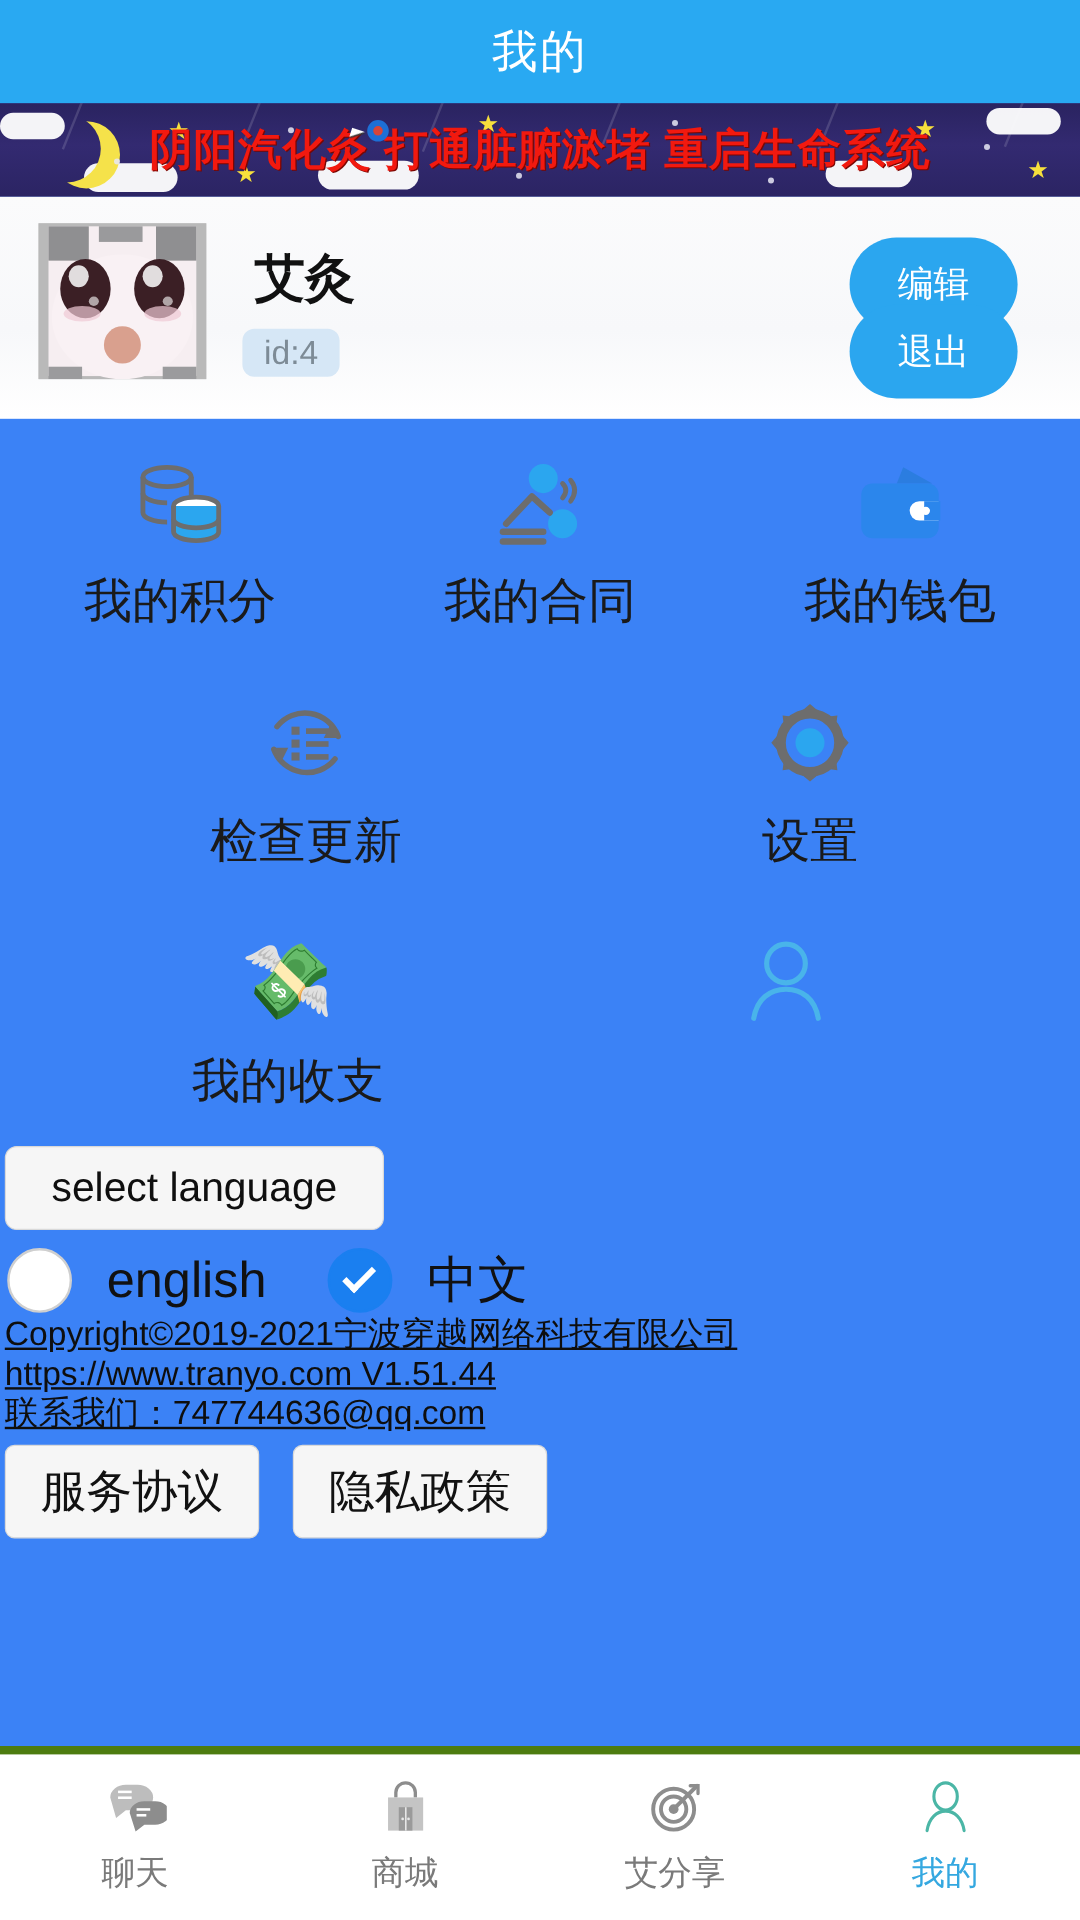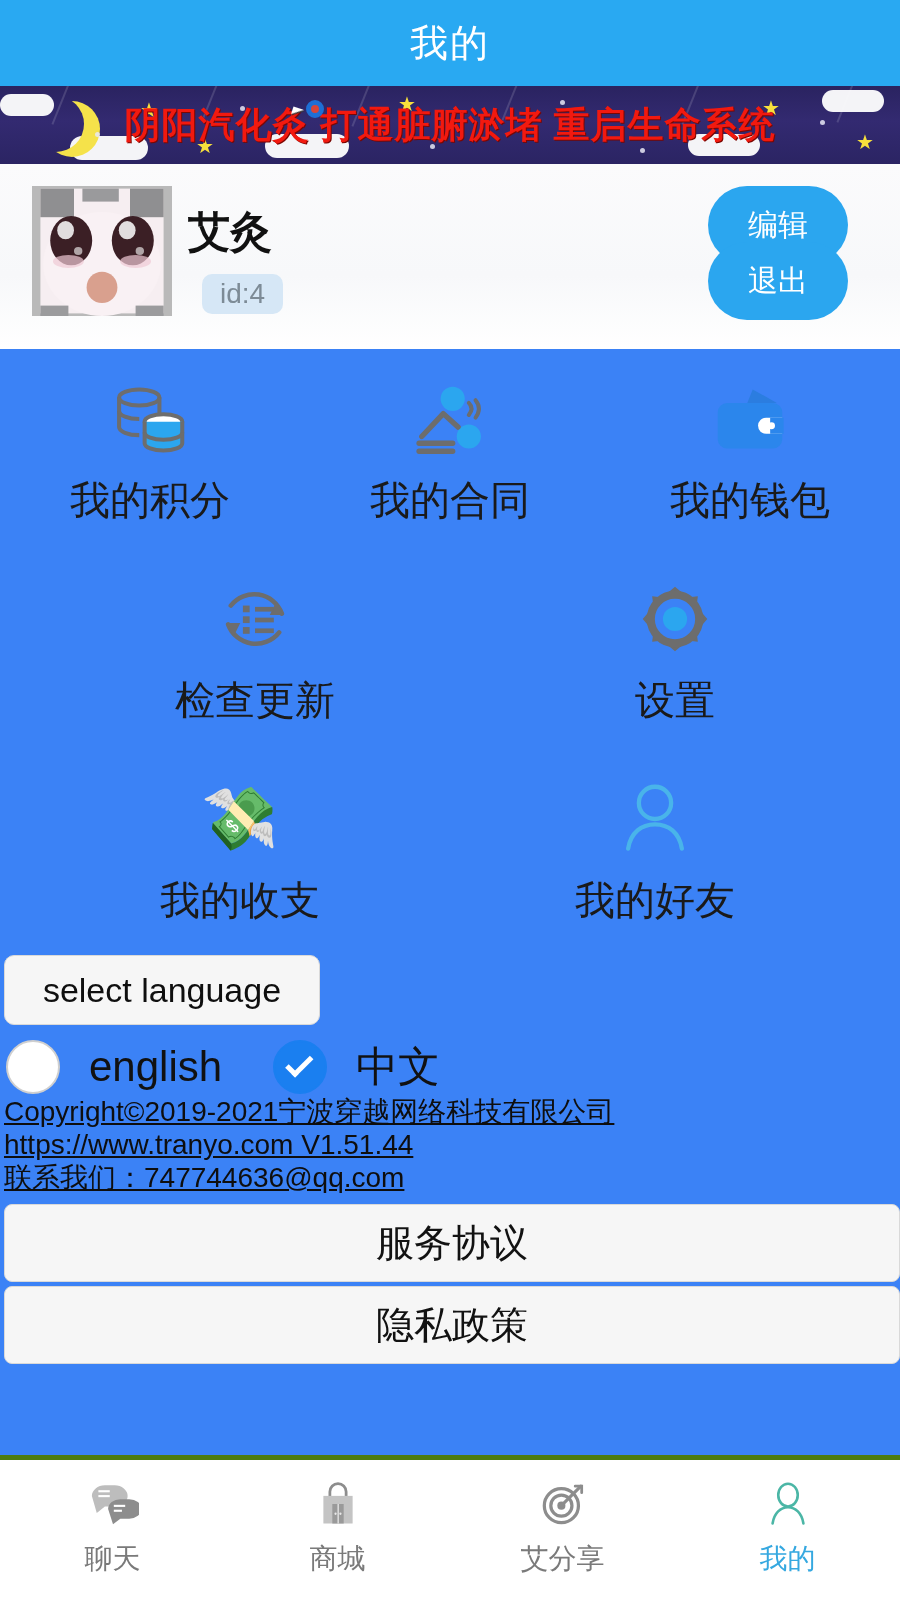--- a/index.html
+++ b/index.html
@@ -82,30 +82,30 @@
     background: linear-gradient(180deg,#fbfbfc 0%, #f7f8fa 60%, #ffffff 100%);
   }
   .avatar {
     position: absolute; left: 32px; top: 22px;
     width: 140px; height: 130px;
     background: #bfbfbf;
     overflow: hidden;
   }
   .avatar svg { display:block; width: 100%; height: 100%; }
   .profile-name {
-    position: absolute; left: 188px; top: 40px;
+    position: absolute; left: 212px; top: 40px;
     font-size: 42px; font-weight: bold; color: #111;
   }
   .id-badge {
     position: absolute; left: 202px; top: 110px;
     background: #d6e7f6; color: #7d8b96;
     font-size: 28px; padding: 4px 18px; border-radius: 10px;
   }
   .side-buttons {
-    position: absolute; right: 52px; top: 22px;
+    position: absolute; right: 52px; top: 34px;
     width: 140px; height: 140px;
   }
   .pill-btn {
     position: absolute; left: 0; width: 140px; height: 78px;
     background: #2ba6ef; border-radius: 40px;
     color: #ffffff; font-size: 30px;
     display: flex; align-items: center; justify-content: center;
     cursor: pointer;
   }
   .pill-btn.edit { top: 0; }
@@ -164,32 +164,32 @@
   }
   .radio-label {
     font-size: 42px; color: #111; margin: 0 38px 0 16px; white-space: nowrap;
   }
 
   
   .footer-text { padding-left: 4px; }
   .footer-text .line {
     font-size: 28px; color: #0e0e0e; line-height: 1.18; white-space: nowrap; text-decoration: underline;
   }
-  .policy-row { display: flex; gap: 4px; margin-top: 10px; padding-left: 4px; flex-direction: column; }
+  .policy-row { display: flex; gap: 28px; margin-top: 10px; padding-left: 4px; }
   .policy-btn {
     min-width: 212px; height: 78px;
     background: #f6f6f6; border: 1px solid #d9d9d9; border-radius: 8px;
     display: flex; align-items: center; justify-content: center;
     font-size: 38px; color: #121212; cursor: pointer;
   }
 
   
   .tabbar {
     position: absolute; left: 0; bottom: 0; width: 100%; height: 145px;
-    border-top: 5px solid #4d7c0f; background: #fff;
+    border-top: 7px solid #4d7c0f; background: #fff;
     display: flex; align-items: flex-start; padding-top: 16px;
   }
   .tab {
     flex: 1 1 25%; display: flex; flex-direction: column;
     align-items: center; justify-content: flex-start; cursor: pointer;
   }
   .tab .t-icon { height: 56px; display: flex; align-items: center; justify-content: center; }
   .tab .t-label { font-size: 28px; color: #7a7a7a; margin-top: 8px; }
   .tab.active .t-label { color: #35a8e0; }
 </style>
@@ -350,21 +350,20 @@
         <div class="m-label">我的收支</div>
       </div>
 
       <div class="menu-item">
         <div class="icon-wrap">
           <svg width="86" height="86" viewBox="0 0 64 64">
             <circle cx="32" cy="20" r="12" fill="none" stroke="#49b4ea" stroke-width="3.2"></circle>
             <path d="M12 54 c2-12 10-18 20-18 s18 6 20 18" fill="none" stroke="#49b4ea" stroke-width="3.2" stroke-linecap="round"></path>
           </svg>
         </div>
-        <div class="m-label">我的好友</div>
       </div>
     </div>
   </div>
 
   <div class="lang-section">
     <div class="select-lang">select language</div>
     <div class="radio-row">
       <div class="radio"></div>
       <div class="radio-label">english</div>
       <div class="radio checked">

